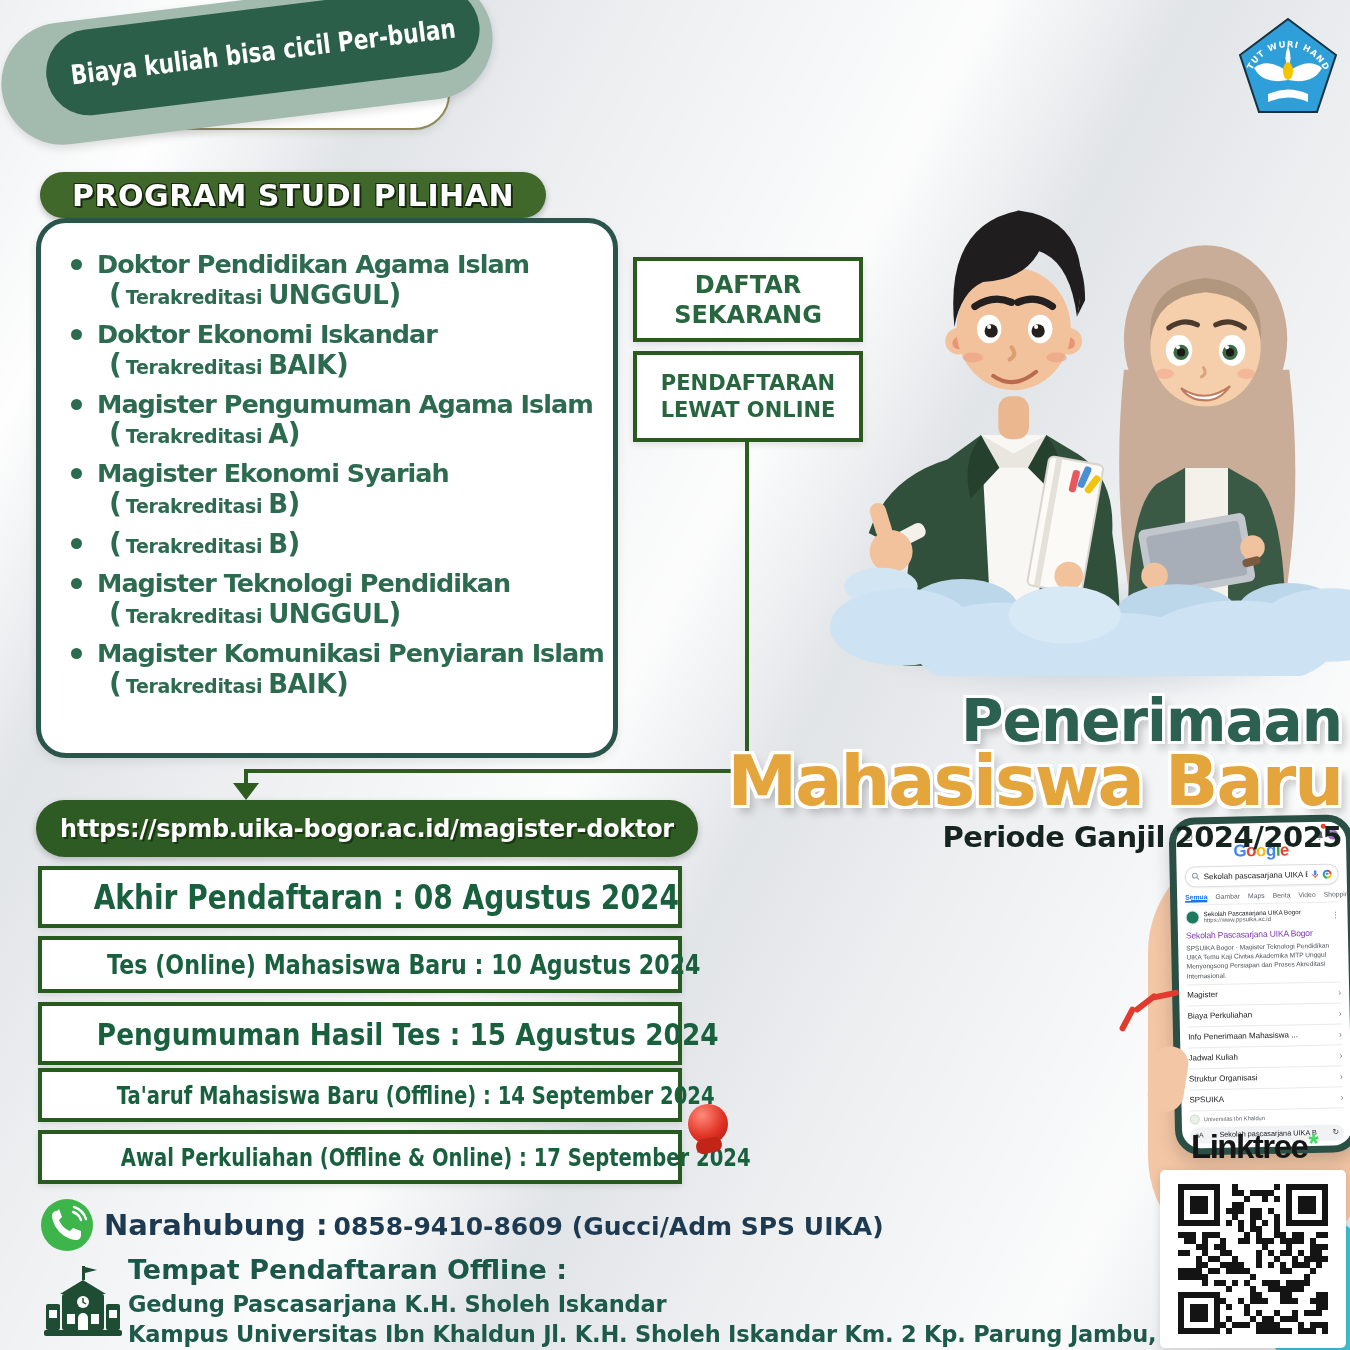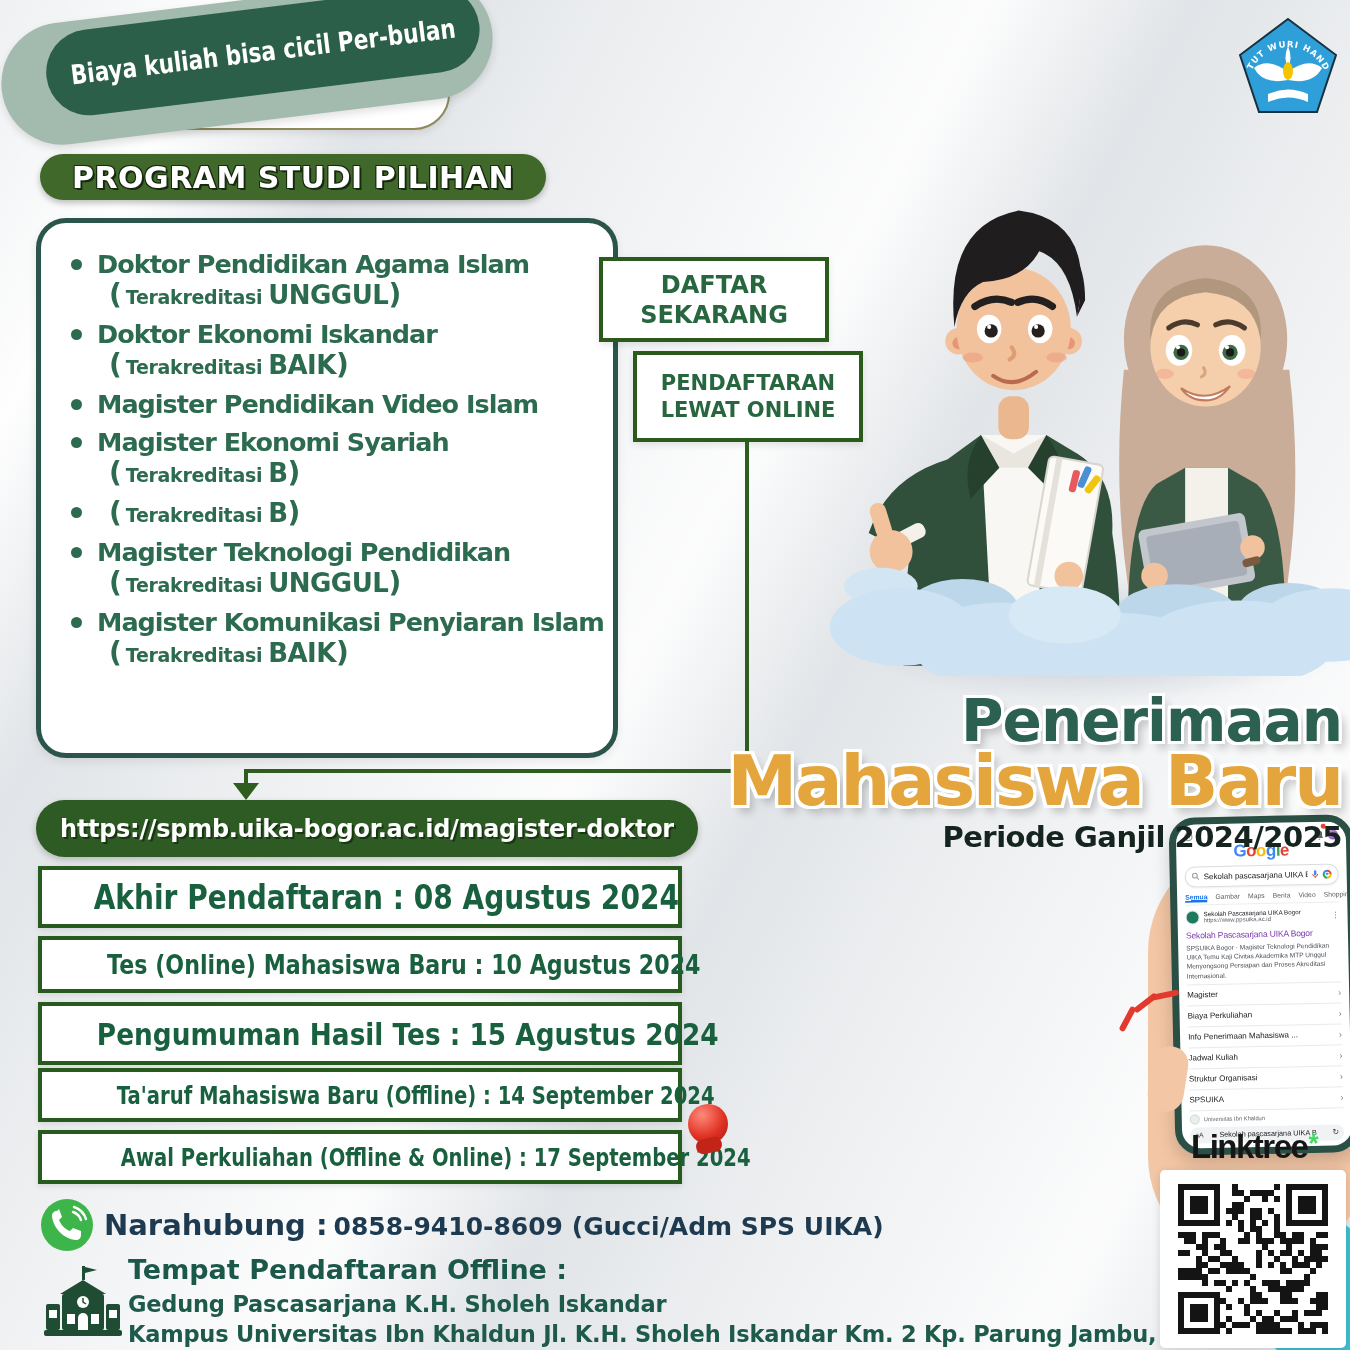--- a/index.html
+++ b/index.html
@@ -14,37 +14,37 @@
       rgba(210,214,220,.3) 78%, rgba(255,255,255,0) 86%);}
   
   .uni-card{left:38px;top:30px;width:408px;height:96px;background:#fff;border-radius:36px;
     border:2px solid #8f8a58;box-shadow:inset 0 0 0 2px #fff,0 3px 8px rgba(0,0,0,.10);}
   .uni-logo{left:50px;top:38px;width:80px;height:80px;}
   .uni-text{left:144px;top:52px;color:#14493c;font-weight:bold;line-height:1.5;}
   .uni-line1{font-size:16.5px;letter-spacing:.2px;}
   .uni-line2{font-size:16px;letter-spacing:.4px;}
   .tutwuri{left:1236px;top:16px;width:104px;height:104px;}
   
-  .badge{left:40px;top:154px;width:506px;height:46px;background:#40682a;border-radius:23px;
+  .badge{left:40px;top:172px;width:506px;height:46px;background:#40682a;border-radius:23px;
     display:flex;align-items:center;justify-content:center;color:#fff;font-size:30px;font-weight:bold;
     letter-spacing:.5px;box-shadow:0 3px 6px rgba(0,0,0,.25);
     text-shadow:2px 2px 0 #17290f,-1px -1px 0 #17290f,1px -1px 0 #17290f,-1px 1px 0 #17290f;}
   .prog-box{left:36px;top:218px;width:582px;height:540px;background:#fff;border:5px solid #2b544a;
     border-radius:30px;padding:28px 12px 0 24px;box-sizing:border-box;box-shadow:0 4px 10px rgba(0,0,0,.08);}
   .prog-item{position:relative;padding-left:32px;margin-bottom:12px;}
   .prog-bullet{position:absolute;left:6px;top:8px;width:11px;height:11px;border-radius:50%;background:#2d6b50;}
   .prog-name{font-size:25.5px;font-weight:bold;color:#2d6b50;letter-spacing:-1px;line-height:1.05;white-space:nowrap;}
   .prog-acc{padding-left:12px;color:#2d6b50;font-weight:bold;line-height:1;margin-top:3px;}
   .acc-paren{font-size:28px;}
   .acc-label{font-size:19px;letter-spacing:-.3px;margin:0 6px 0 4px;}
   .acc-grade{font-size:26px;letter-spacing:-.5px;}
   
   .btn{position:absolute;background:#fff;border:4px solid #2a5a1c;display:flex;align-items:center;
     justify-content:center;text-align:center;color:#27663f;font-weight:bold;box-shadow:0 3px 7px rgba(0,0,0,.10);}
-  .btn-daftar{left:599px;top:257px;width:230px;height:85px;font-size:24px;line-height:1.25;padding:0 20px;box-sizing:border-box;}
+  .btn-daftar{left:633px;top:257px;width:230px;height:85px;font-size:24px;line-height:1.25;padding:0 20px;box-sizing:border-box;}
   .btn-online{left:633px;top:351px;width:230px;height:91px;font-size:21px;line-height:1.25;padding:0 12px;box-sizing:border-box;}
   
   .conn{position:absolute;background:#2e5e1f;}
   .c-v1{left:745px;top:442px;width:4px;height:330px;}
   .c-h{left:244px;top:769px;width:505px;height:4px;}
   .c-v2{left:244px;top:769px;width:4px;height:16px;}
   .c-arrow{position:absolute;left:233px;top:783px;width:0;height:0;
     border-left:13px solid transparent;border-right:13px solid transparent;border-top:17px solid #2e5e1f;}
   
   .cloudshadow{left:840px;top:575px;width:520px;height:130px;
@@ -186,21 +186,22 @@
       <div class="prog-name">Doktor Pendidikan Agama Islam</div>
       <div class="prog-acc"><span class="acc-paren">(</span><span class="acc-label">Terakreditasi</span><span class="acc-grade">UNGGUL</span><span class="acc-paren">)</span></div>
     </div>
     <div class="prog-item">
       <span class="prog-bullet"></span>
       <div class="prog-name">Doktor Ekonomi Iskandar</div>
       <div class="prog-acc"><span class="acc-paren">(</span><span class="acc-label">Terakreditasi</span><span class="acc-grade">BAIK</span><span class="acc-paren">)</span></div>
     </div>
     <div class="prog-item">
       <span class="prog-bullet"></span>
-      <div class="prog-name">Magister Pendidikan Video Islam</div>
+      <div class="prog-name">Magister Pengumuman Agama Islam</div>
+      <div class="prog-acc"><span class="acc-paren">(</span><span class="acc-label">Terakreditasi</span><span class="acc-grade">A</span><span class="acc-paren">)</span></div>
     </div>
     <div class="prog-item">
       <span class="prog-bullet"></span>
       <div class="prog-name">Magister Ekonomi Syariah</div>
       <div class="prog-acc"><span class="acc-paren">(</span><span class="acc-label">Terakreditasi</span><span class="acc-grade">B</span><span class="acc-paren">)</span></div>
     </div>
     <div class="prog-item">
       <span class="prog-bullet"></span>
       <div class="prog-acc"><span class="acc-paren">(</span><span class="acc-label">Terakreditasi</span><span class="acc-grade">B</span><span class="acc-paren">)</span></div>
     </div>

